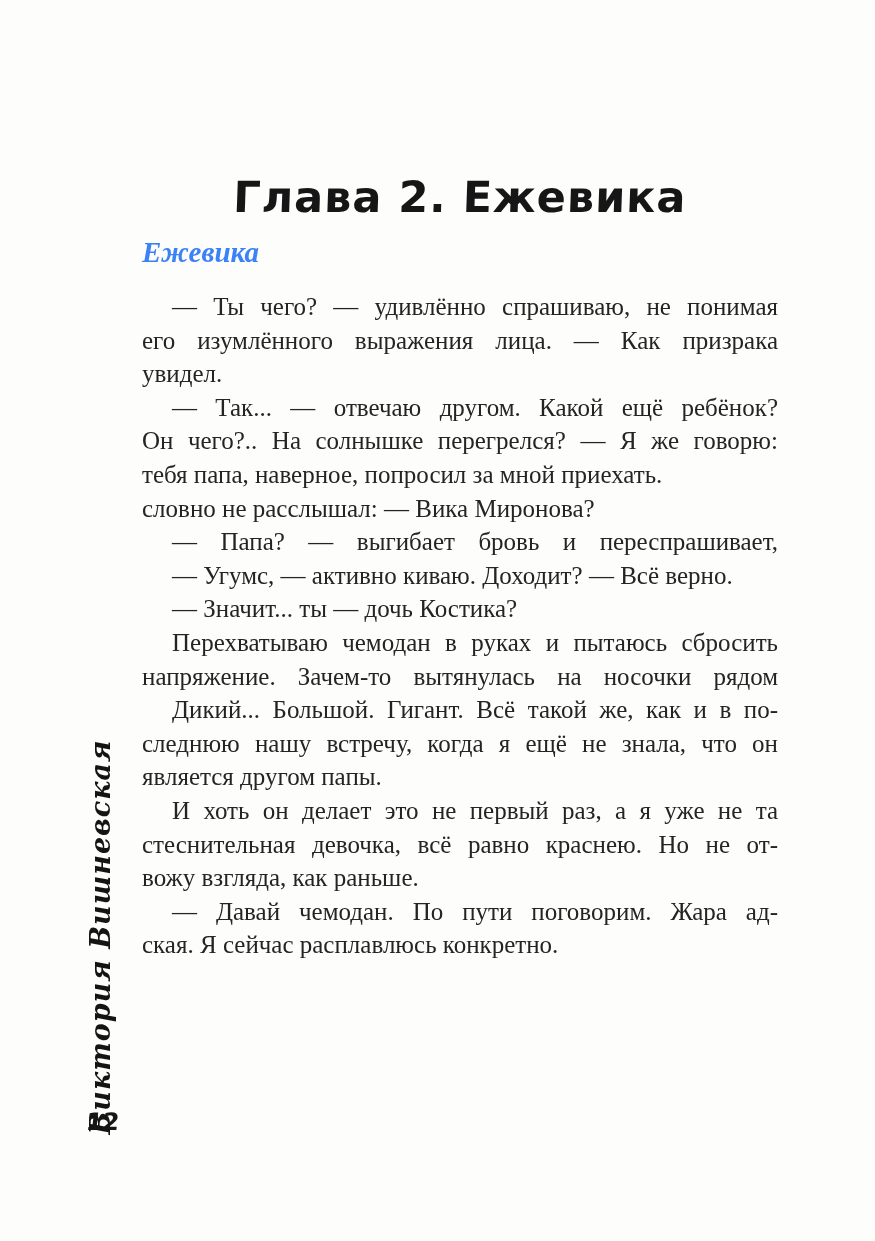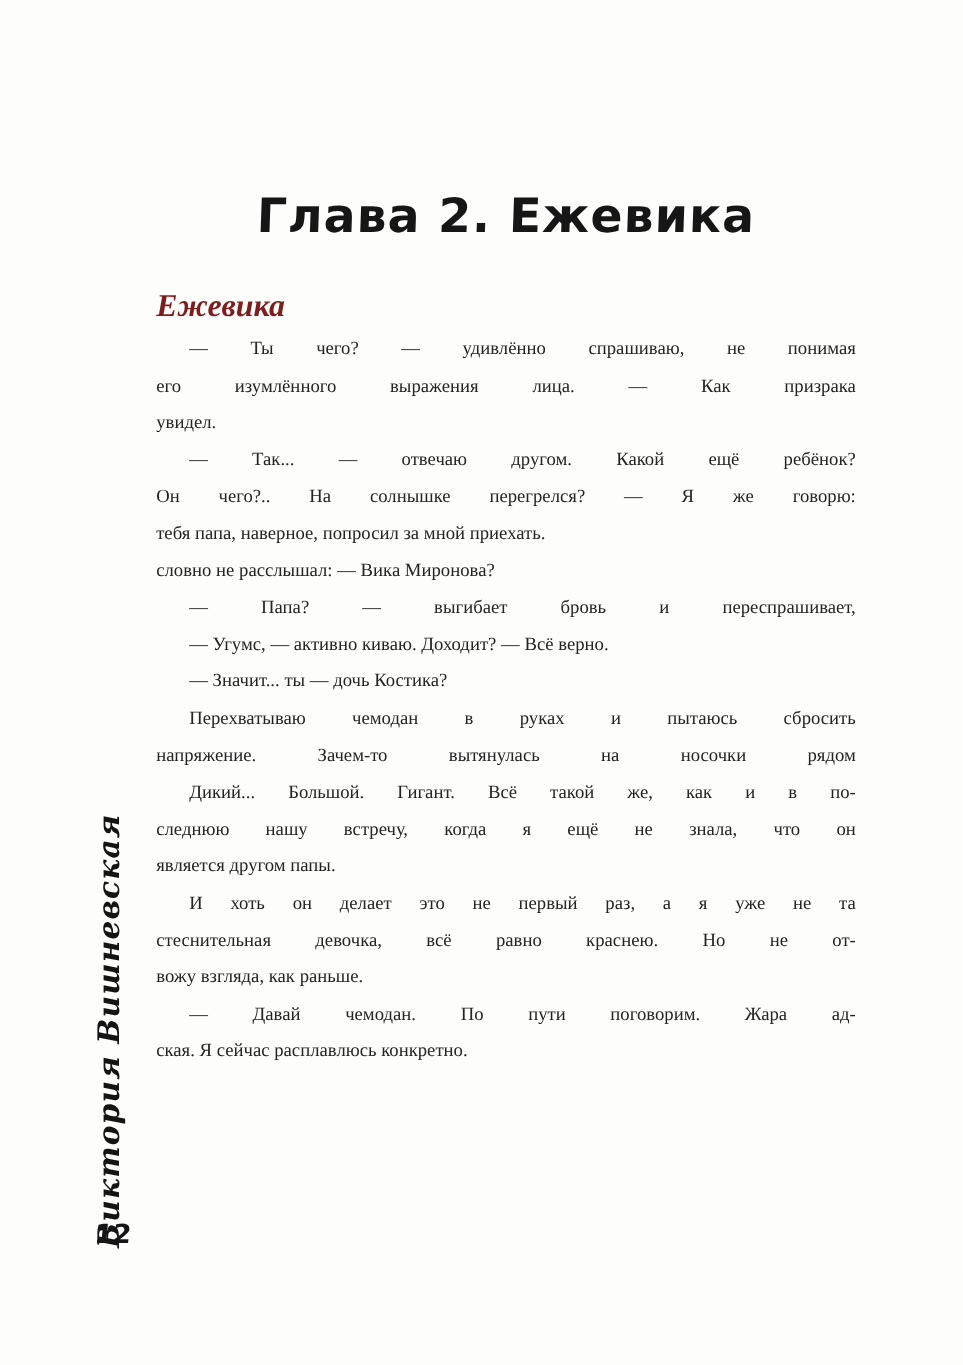--- a/index.html
+++ b/index.html
@@ -31,26 +31,26 @@
     text-align:center;
     color:var(--heading-ink);
     margin-top:172px;
     transform:skewX(-2deg);
   }
   .section-title{
     font-family:"Liberation Serif", serif;
     font-style:italic;
     font-weight:bold;
     font-size:29px;
-    color:#7f1d1d;
-    margin-top:40px;
+    color:#3b82f6;
+    margin-top:14px;
   }
   .body-text{
-    margin-top:5px;
-    font-size:17px;
+    margin-top:21px;
+    font-size:25px;
     line-height:33.6px;
     color:var(--ink);
   }
   .para{margin:0;}
   .line{display:block;}
   .line.j{text-align:justify;text-align-last:justify;}
   .line.last{text-align:left;}
   .line.first{text-indent:30px;}
   .author-signature{
     position:absolute;

